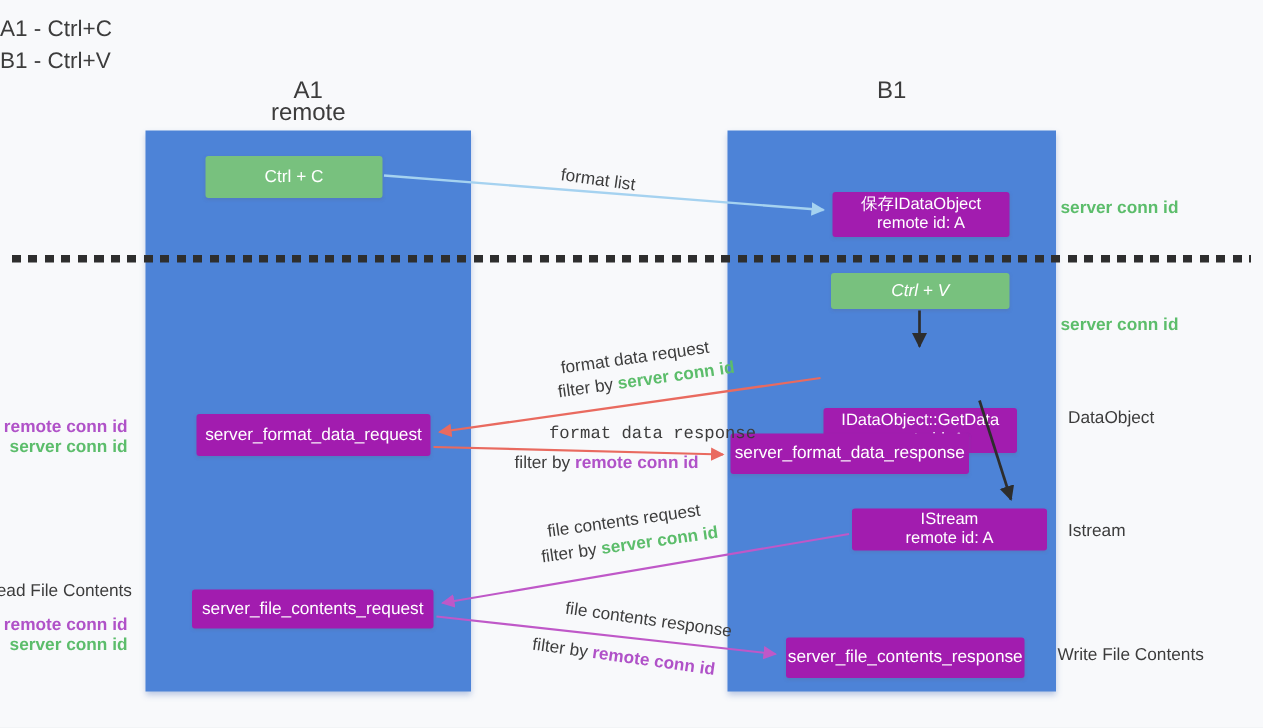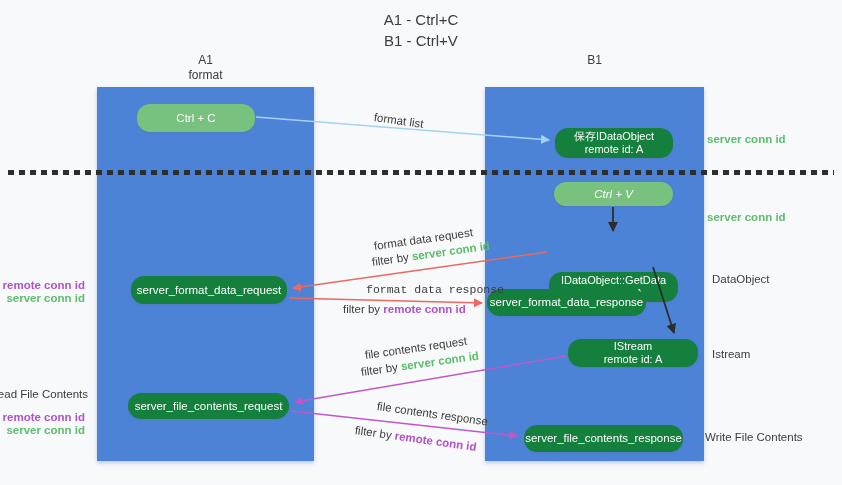--- a/index.html
+++ b/index.html
@@ -3,44 +3,44 @@
 <meta charset="utf-8">
 <style>
   * { margin:0; padding:0; box-sizing:border-box; }
   html,body { background:#eef0f3; }
   body { font-family:"Liberation Sans", sans-serif; }
   .canvas {
     position:relative; width:842px; height:485px; background:#f8f9fb;
     overflow:hidden; margin:0 auto;
   }
   .title {
-    position:absolute; top:9px; left:0; width:100%; text-align:center;
+    position:absolute; top:9px; left:0; width:100%; 
     font-size:15px; line-height:21px; color:#3c3c3c; z-index:2;
   }
   .lane {
     position:absolute; top:87px; height:374px; background:#4d83d7;
     box-shadow:0 2px 4px rgba(110,140,200,0.45); z-index:1;
   }
   .lane-left  { left:97px;  width:217px; }
   .lane-right { left:485px; width:219px; }
   .lane-header {
-    position:absolute; top:53px; text-align:center; font-size:12px;
+    position:absolute; top:53px; text-align:center; font-size:16px;
     line-height:15px; color:#3c3c3c; z-index:2;
   }
   .lane-header.lh-left  { left:97px;  width:217px; }
   .lane-header.lh-right { left:485px; width:219px; }
   .node {
     position:absolute; display:flex; flex-direction:column; align-items:center;
-    justify-content:center; color:#ffffff; text-align:center; border-radius:13px;
+    justify-content:center; color:#ffffff; text-align:center; border-radius:2px;
     z-index:4; font-size:11.5px; line-height:13px;
     box-shadow:0 1px 2px rgba(90,110,160,0.35);
   }
   .node .l2 { font-size:11px; }
   .green-box  { background:#78c17e; }
-  .orange-box { background:#15803d; }
+  .orange-box { background:#a21caf; }
   .dotted-line {
     position:absolute; left:8px; top:170px; width:826px; height:5px; z-index:6;
     background:repeating-linear-gradient(90deg,#2e2e2e 0 6px,transparent 6px 11px);
   }
   svg.arrows { position:absolute; left:0; top:0; z-index:5; pointer-events:none; }
   .elabel {
     position:absolute; font-size:11.5px; color:#3d3d3d; white-space:nowrap;
     z-index:6; transform-origin:left center;
   }
   .tilt-up   { transform:rotate(-8deg); }
@@ -57,21 +57,21 @@
 
 <div class="canvas">
 
   <div class="title">
     <div>A1 - Ctrl+C</div>
     <div>B1 - Ctrl+V</div>
   </div>
 
   <div class="lane-header lh-left">
     <div>A1</div>
-    <div>format</div>
+    <div>remote</div>
   </div>
   <div class="lane-header lh-right">
     <div>B1</div>
   </div>
 
   <div class="lane lane-left"></div>
   <div class="lane lane-right"></div>
 
   <div class="dotted-line"></div>
 

